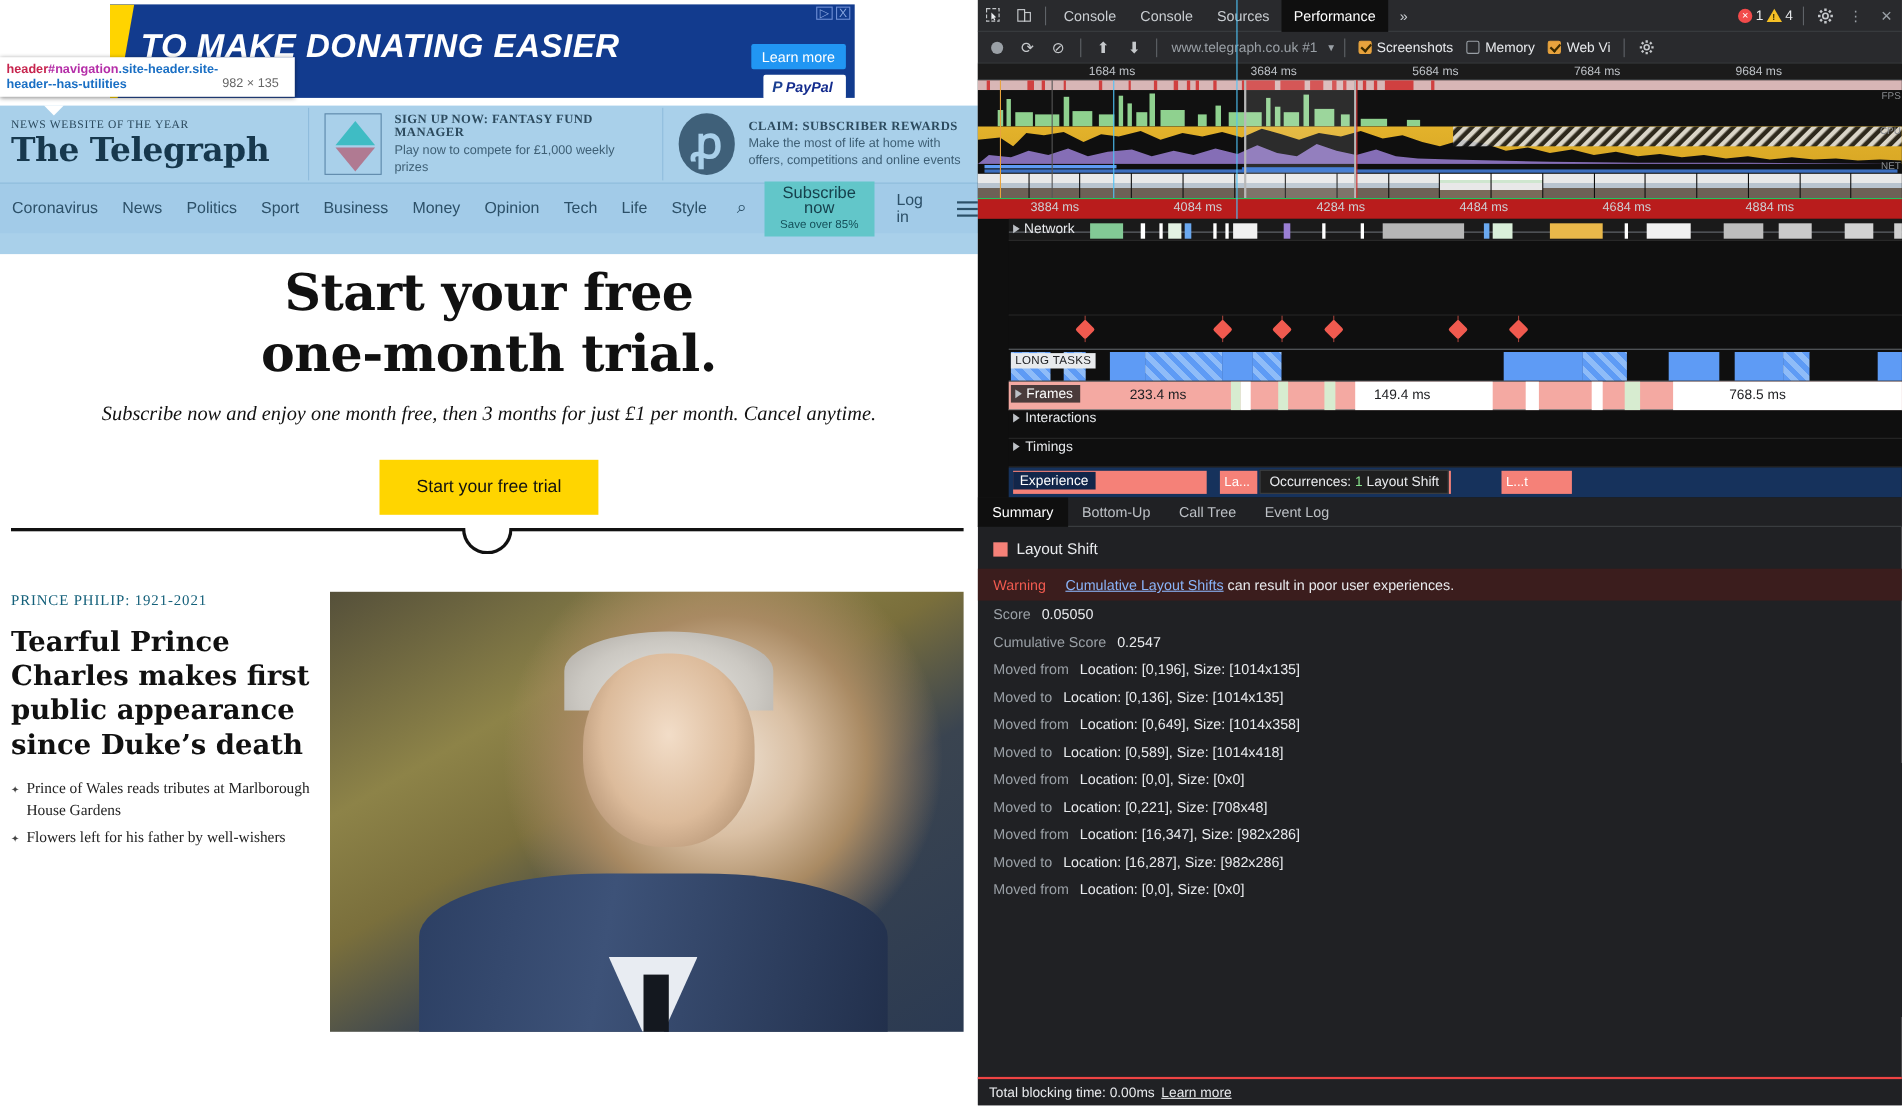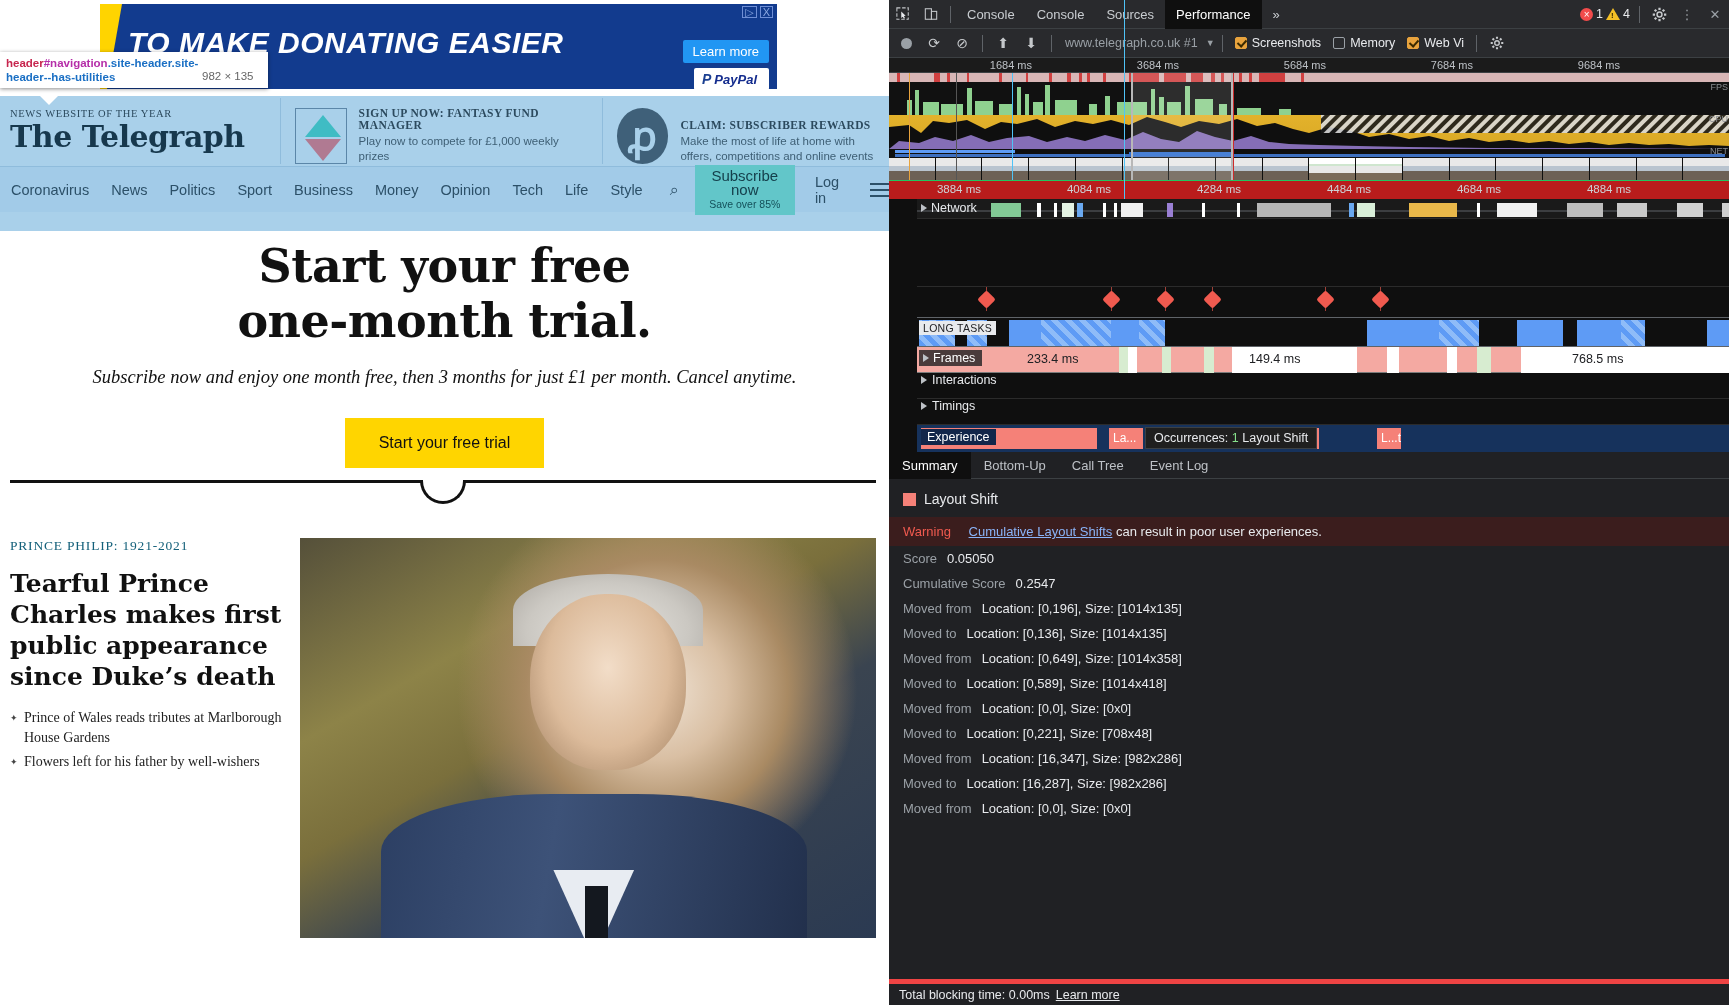--- a/index.html
+++ b/index.html
@@ -32,21 +32,21 @@
   .tip-arrow { position:absolute; left:40px; top:96px; width:0;height:0;
                border-left:9px solid transparent; border-right:9px solid transparent; border-top:9px solid #fff; z-index:31;}
 
   
   .masthead { position:absolute; left:0; top:96px; width:889px; height:135px; background:#a9d0ea; }
   .mast-top { position:relative; height:70px; display:flex; align-items:center; }
   .mh-brand { padding-left:10px; width:300px; }
   .mh-kicker { font-family:"Liberation Serif",serif; font-size:10.5px; letter-spacing:.6px; color:#2c4a5e; }
   .mh-logo { font-family:"DejaVu Serif",serif; font-size:30px; font-weight:bold; color:#17384d;
              letter-spacing:-.5px; line-height:36px; }
-  .mh-promo { display:flex; align-items:flex-end; gap:12px; border-left:1px solid #8fbcdc; padding:0 14px; height:66px;}
+  .mh-promo { display:flex; align-items:center; gap:12px; border-left:1px solid #8fbcdc; padding:0 14px; height:66px;}
   .promo-logo1 { width:56px;height:56px;border:1px solid #5b86a8; position:relative; background:#a9d0ea;}
   .tri-up { position:absolute; left:9px; top:6px; width:0;height:0;border-left:18px solid transparent;
             border-right:18px solid transparent;border-bottom:22px solid #3fbcc4;}
   .tri-dn { position:absolute; left:9px; top:30px; width:0;height:0;border-left:18px solid transparent;
             border-right:18px solid transparent;border-top:22px solid #b07a92;}
   .promo-logo2 { width:56px;height:56px;border-radius:50%; background:#3f6079; color:#a9d0ea;
                  font-family:"DejaVu Serif",serif; font-size:40px; font-weight:bold; text-align:center; line-height:56px;}
   .promo-t { font-family:"Liberation Serif",serif; font-size:11.5px; letter-spacing:.4px; color:#2c4a5e; font-weight:bold;}
   .promo-d { font-size:11.5px; color:#3e5f75; line-height:15px; max-width:210px; margin-top:3px;}
 
@@ -192,21 +192,21 @@
   .details { padding:8px 0 0 0; }
   .det-title { display:flex; align-items:center; gap:8px; padding:4px 14px 10px 14px; font-size:14px; color:#e8eaed;}
   .sw { width:13px;height:13px;background:#f58178; display:inline-block;}
   .warn-row { background:#3b1d1d; padding:7px 14px; font-size:13px; color:#e8eaed; }
   .warn-row .w { color:#f05a4f; margin-right:14px; }
   .warn-row a { color:#8ab4f8; text-decoration:underline; }
   .det-row { display:flex; padding:5px 14px; font-size:13px; align-items:baseline; }
   .det-k { color:#9aa0a6; margin-right:10px; }
   .det-v { color:#e8eaed; }
   .total-bar { position:absolute; left:0; bottom:0; width:840px; height:26px; background:#202124;
-               border-top:5px solid #ef4444; display:flex; align-items:center; padding-left:10px;
+               border-top:2px solid #ef4444; display:flex; align-items:center; padding-left:10px;
                font-size:12.5px; color:#e8eaed; gap:6px;}
   .total-bar a { color:#e8eaed; text-decoration:underline; }
 </style>
 </head>
 <body>
 
 <div class="root">
 
   <div class="page">
 
@@ -623,21 +623,21 @@
           <span class="tri-r"></span>
           <span>Timings</span>
         </div>
       </div>
 
       <div class="trk-exp">
         <div class="exp-blk" style="left:4px;width:176px">ut Shift</div>
         <div class="exp-blk" style="left:192px;width:34px">La...</div>
         <div class="exp-blk" style="left:232px;width:156px"></div>
         <div class="exp-blk" style="left:392px;width:10px"></div>
-        <div class="exp-blk" style="left:460px;width:24px">L...t</div>
+        <div class="exp-blk" style="left:448px;width:64px">L...t</div>
         <div class="exp-tag">
           <span>Experience</span>
         </div>
         <div class="tooltip-ls" style="left:228px">
           <span>Occurrences:</span>
           <b>1</b>
           <span>Layout Shift</span>
         </div>
       </div>
 

